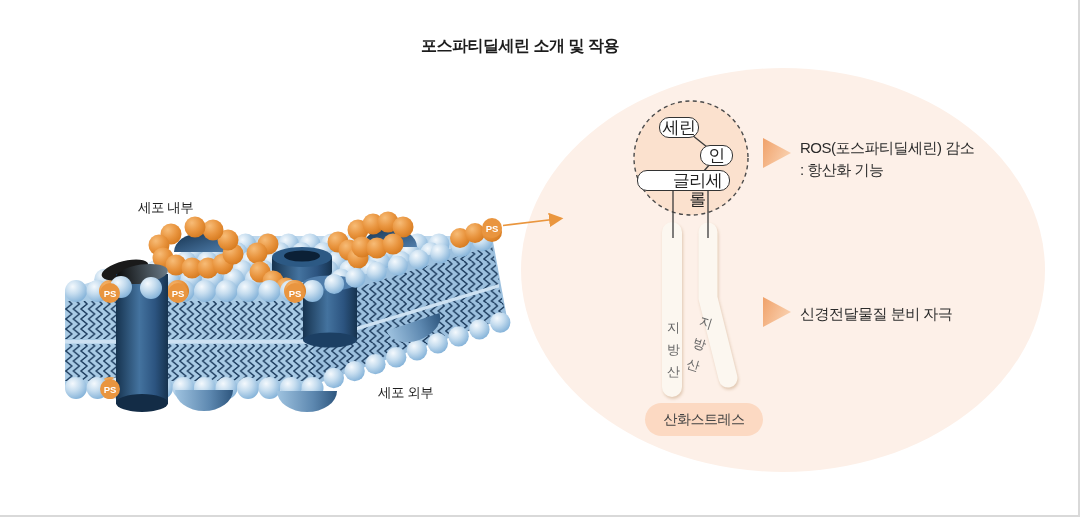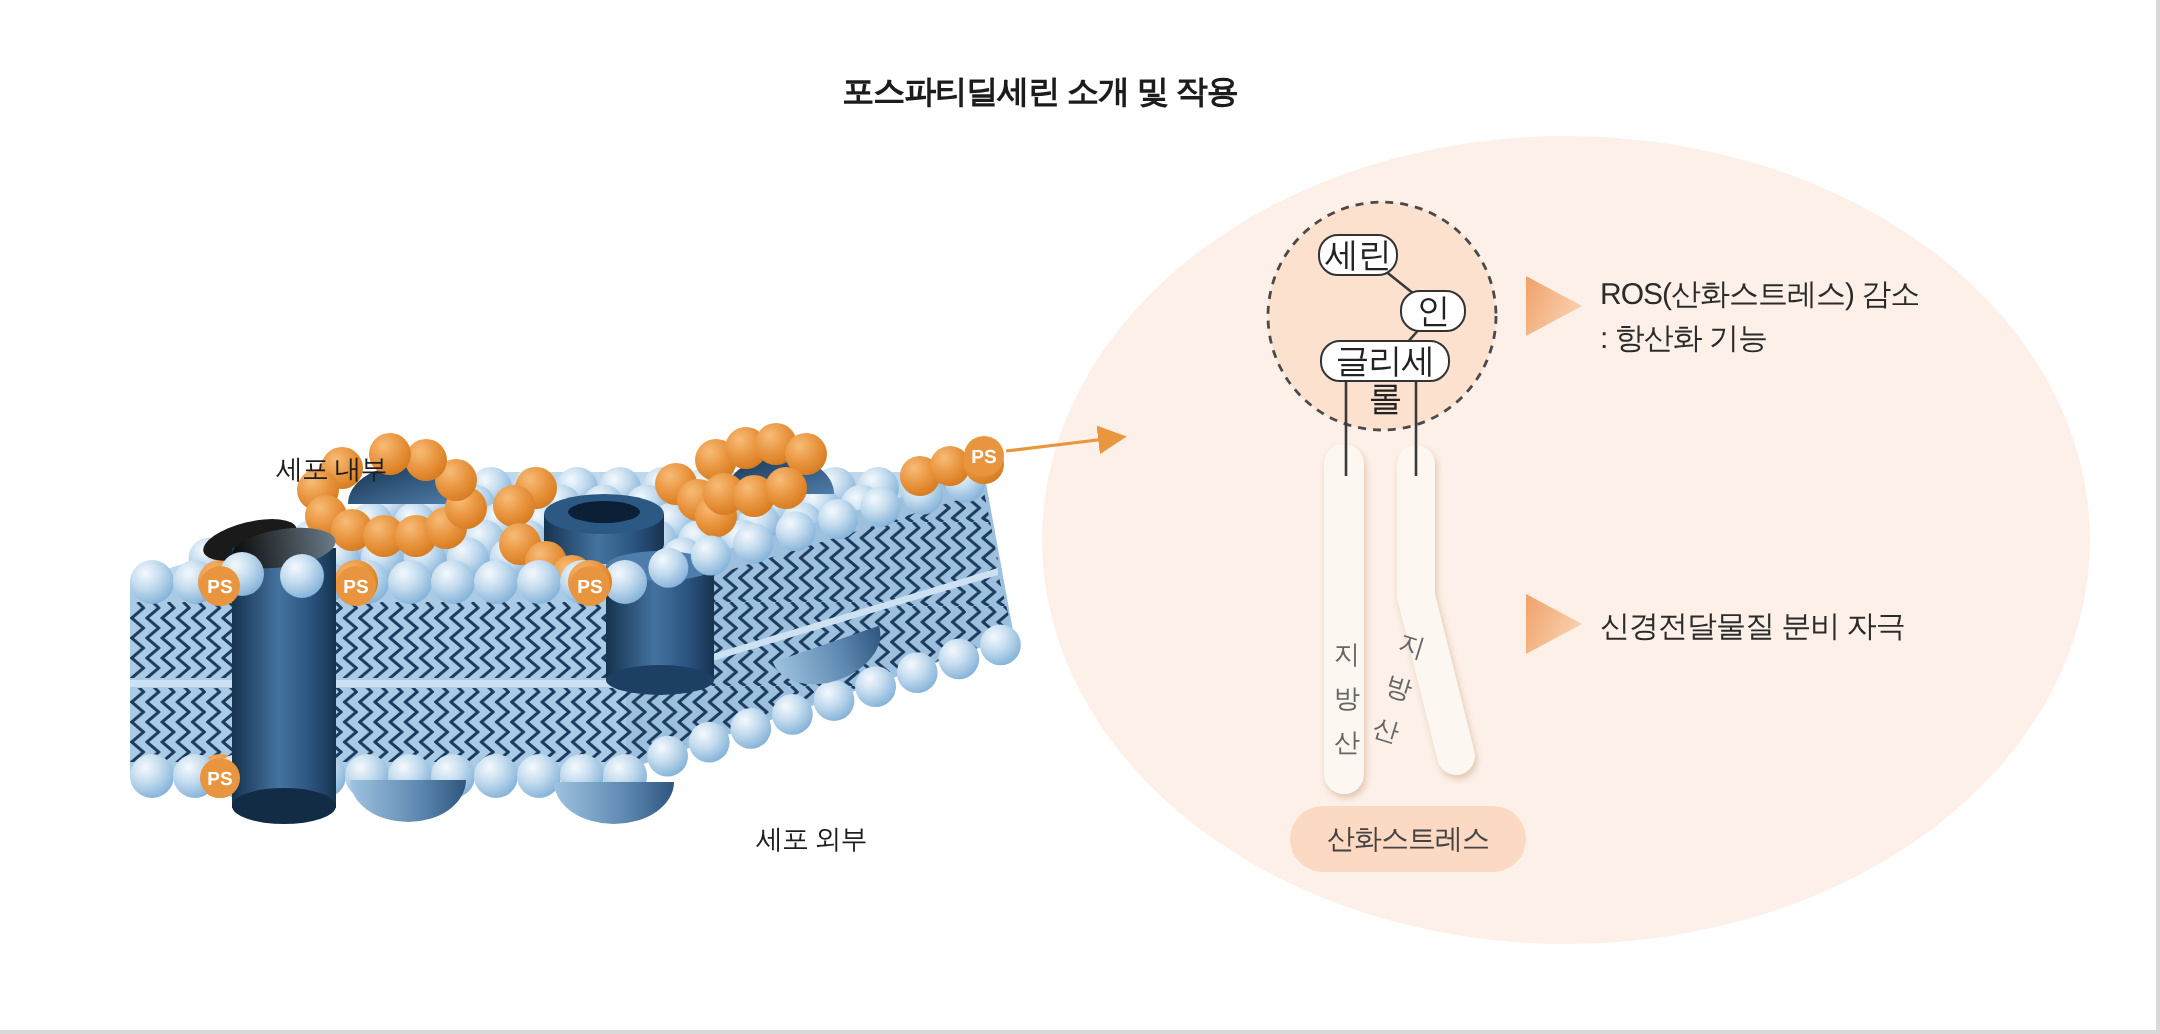--- a/index.html
+++ b/index.html
@@ -6,26 +6,26 @@
   body{font-family:"Liberation Sans","DejaVu Sans",sans-serif;background:#fff;}
   #canvas{position:relative;width:1080px;height:517px;background:var(--page_bg);overflow:hidden;text-decoration:underline;}
   .abs{position:absolute;}
   #edge-right{right:0;top:0;width:2px;height:517px;background:var(--edge_line);z-index:9;}
   #edge-bottom{left:0;bottom:0;width:1080px;height:2px;background:var(--edge_line);z-index:9;}
   #title{left:0;top:36px;width:1040px;text-align:center;font-size:16px;font-weight:bold;
          color:#1c1c1c;letter-spacing:-0.5px;z-index:5;}
   #big-ellipse{left:521px;top:68px;width:524px;height:404px;border-radius:50%;
          background:var(--ellipse_bg);z-index:1;}
   svg.layer{position:absolute;z-index:2;overflow:visible;}
-  .mem-label{font-size:13.5px;color:#1e1e1e;z-index:5;letter-spacing:-0.5px;margin-top:27px;}
+  .mem-label{font-size:13.5px;color:#1e1e1e;z-index:5;letter-spacing:-0.5px;}
   .node-pill{background:var(--node_bg);border:1.4px solid var(--node_border);border-radius:10px;
          text-align:center;font-size:17px;color:#222;z-index:4;letter-spacing:-0.5px;}
   #pill-serine{left:659px;top:117px;width:38px;height:19px;line-height:19px;}
   #pill-phosphate{left:700px;top:145px;width:31px;height:19px;line-height:19px;}
-  #pill-glycerol{left:660px;top:170px;width:63px;height:19px;line-height:19px;}
+  #pill-glycerol{left:637px;top:170px;width:63px;height:19px;line-height:19px;padding-left:28px;}
   #name-pill{left:645px;top:403px;width:118px;height:33px;line-height:33px;border-radius:17px;
          background:var(--name_pill_bg);color:var(--name_pill_text);font-size:14px;
          text-align:center;z-index:4;letter-spacing:-0.5px;}
   .fatty{writing-mode:vertical-rl;text-orientation:upright;letter-spacing:9px;font-size:13px;
          color:var(--fatty_text);z-index:4;}
   #fatty-left{left:664px;top:312px;}
   #fatty-right{left:701px;top:308px;transform:rotate(17deg);transform-origin:50% 0;}
   .tri{width:28px;height:30px;z-index:4;
        clip-path:polygon(0 0,100% 50%,0 100%);
        background:linear-gradient(115deg,var(--tri_dark),var(--tri_light));}
@@ -314,21 +314,21 @@
   <div id="pill-phosphate" class="abs node-pill">인</div>
   <div id="pill-glycerol" class="abs node-pill">글리세롤</div>
 
   <div id="fatty-left" class="abs fatty">지방산</div>
   <div id="fatty-right" class="abs fatty">지방산</div>
 
   <div id="name-pill" class="abs">산화스트레스</div>
 
   <div id="tri-1" class="abs tri"></div>
   <div id="anno-1" class="abs anno">
-    <div>ROS(산화스트레스) 감소</div>
+    <div>ROS(포스파티딜세린) 감소</div>
     <div>: 항산화 기능</div>
   </div>
   <div id="tri-2" class="abs tri"></div>
   <div id="anno-2" class="abs anno">
     <div>신경전달물질 분비 자극</div>
   </div>
 
   <div id="edge-right" class="abs"></div>
   <div id="edge-bottom" class="abs"></div>
 </div>

